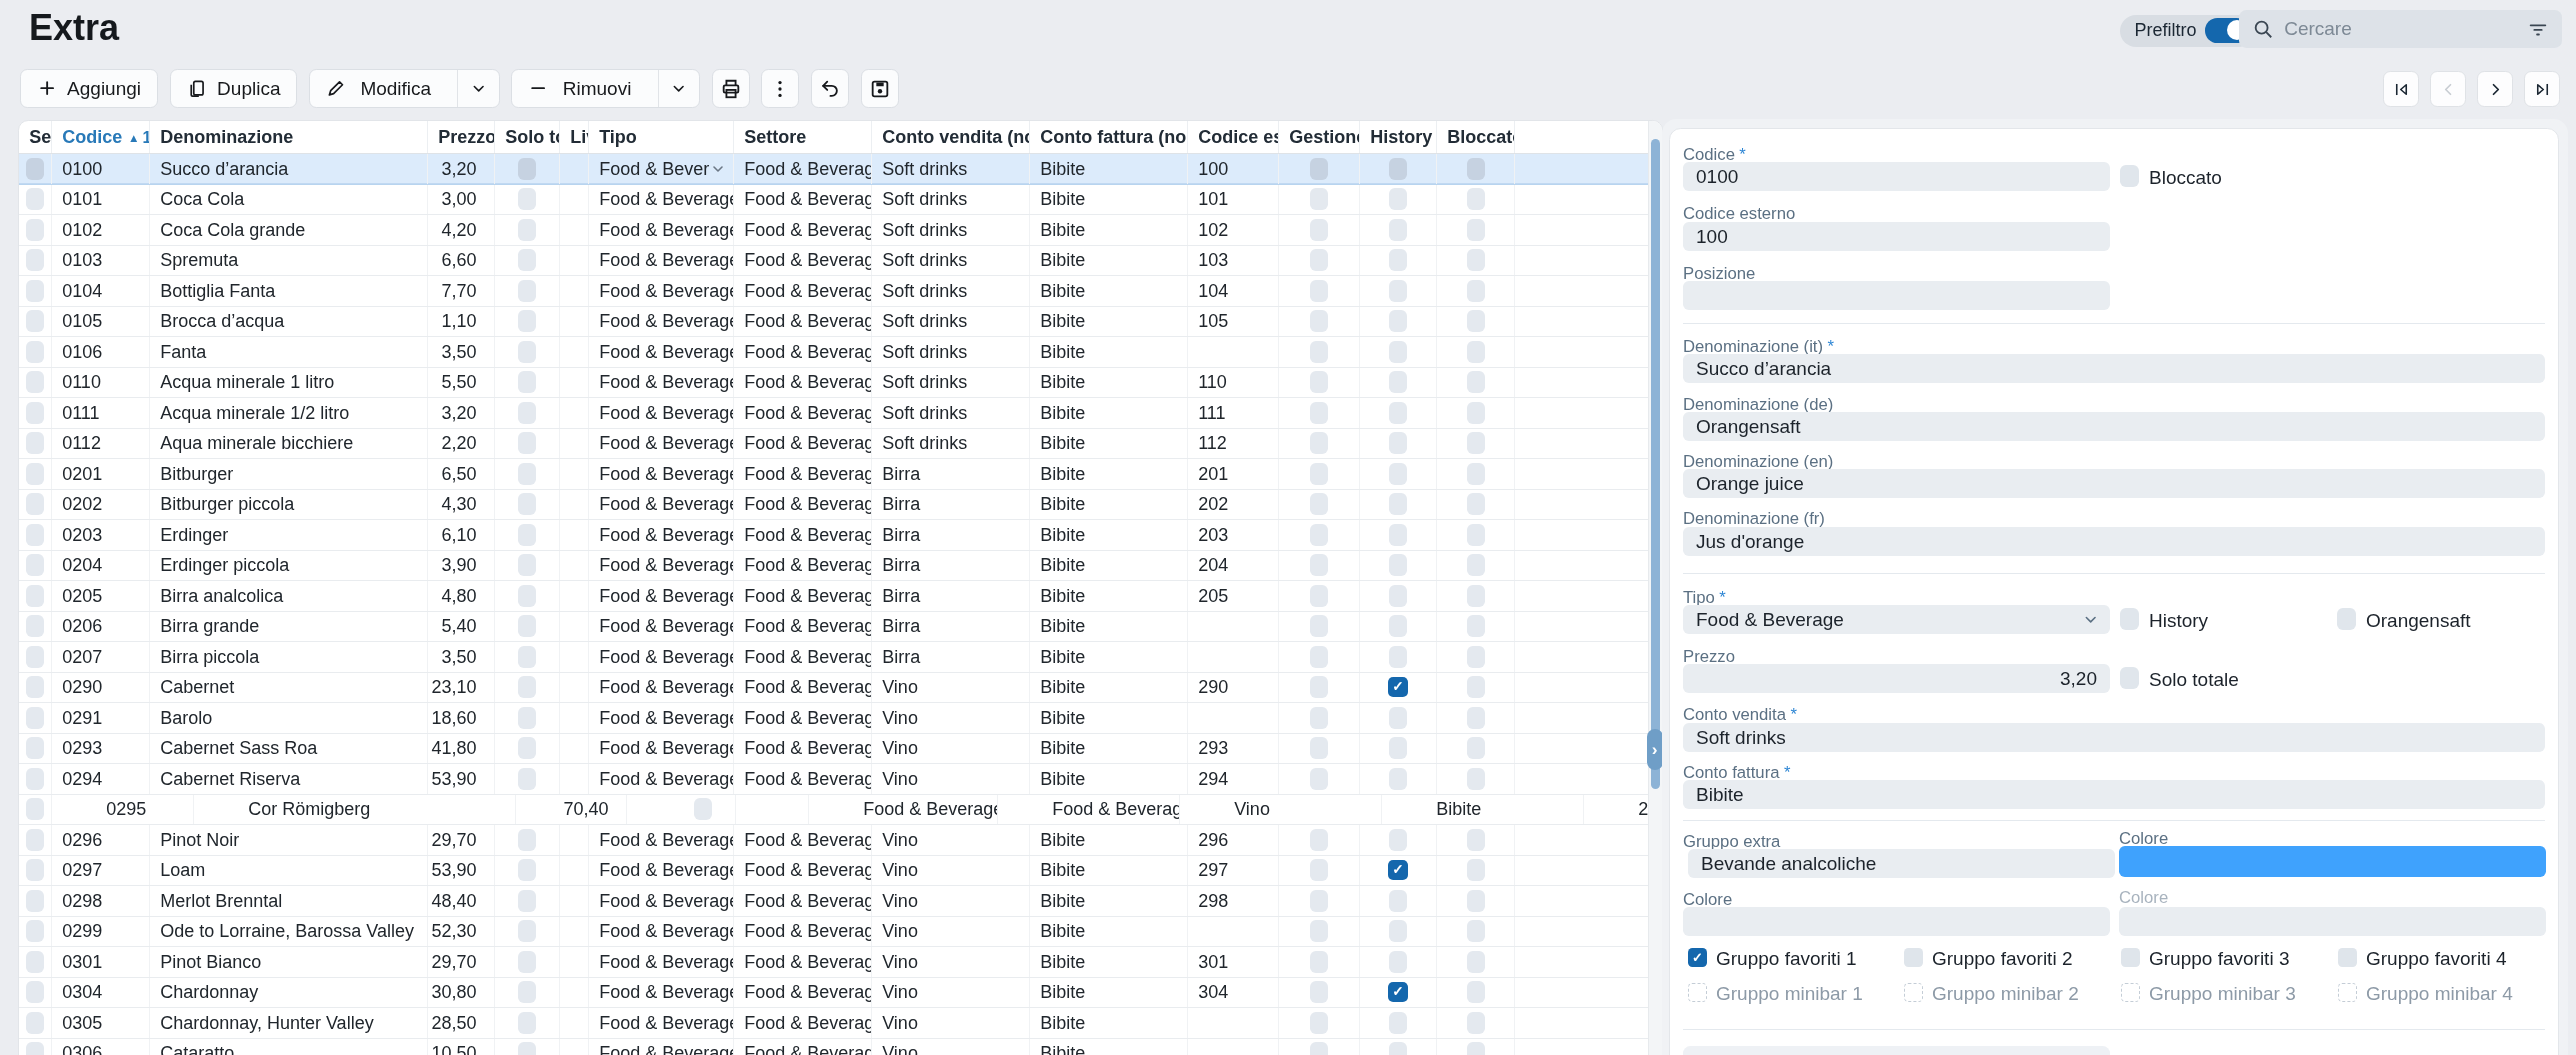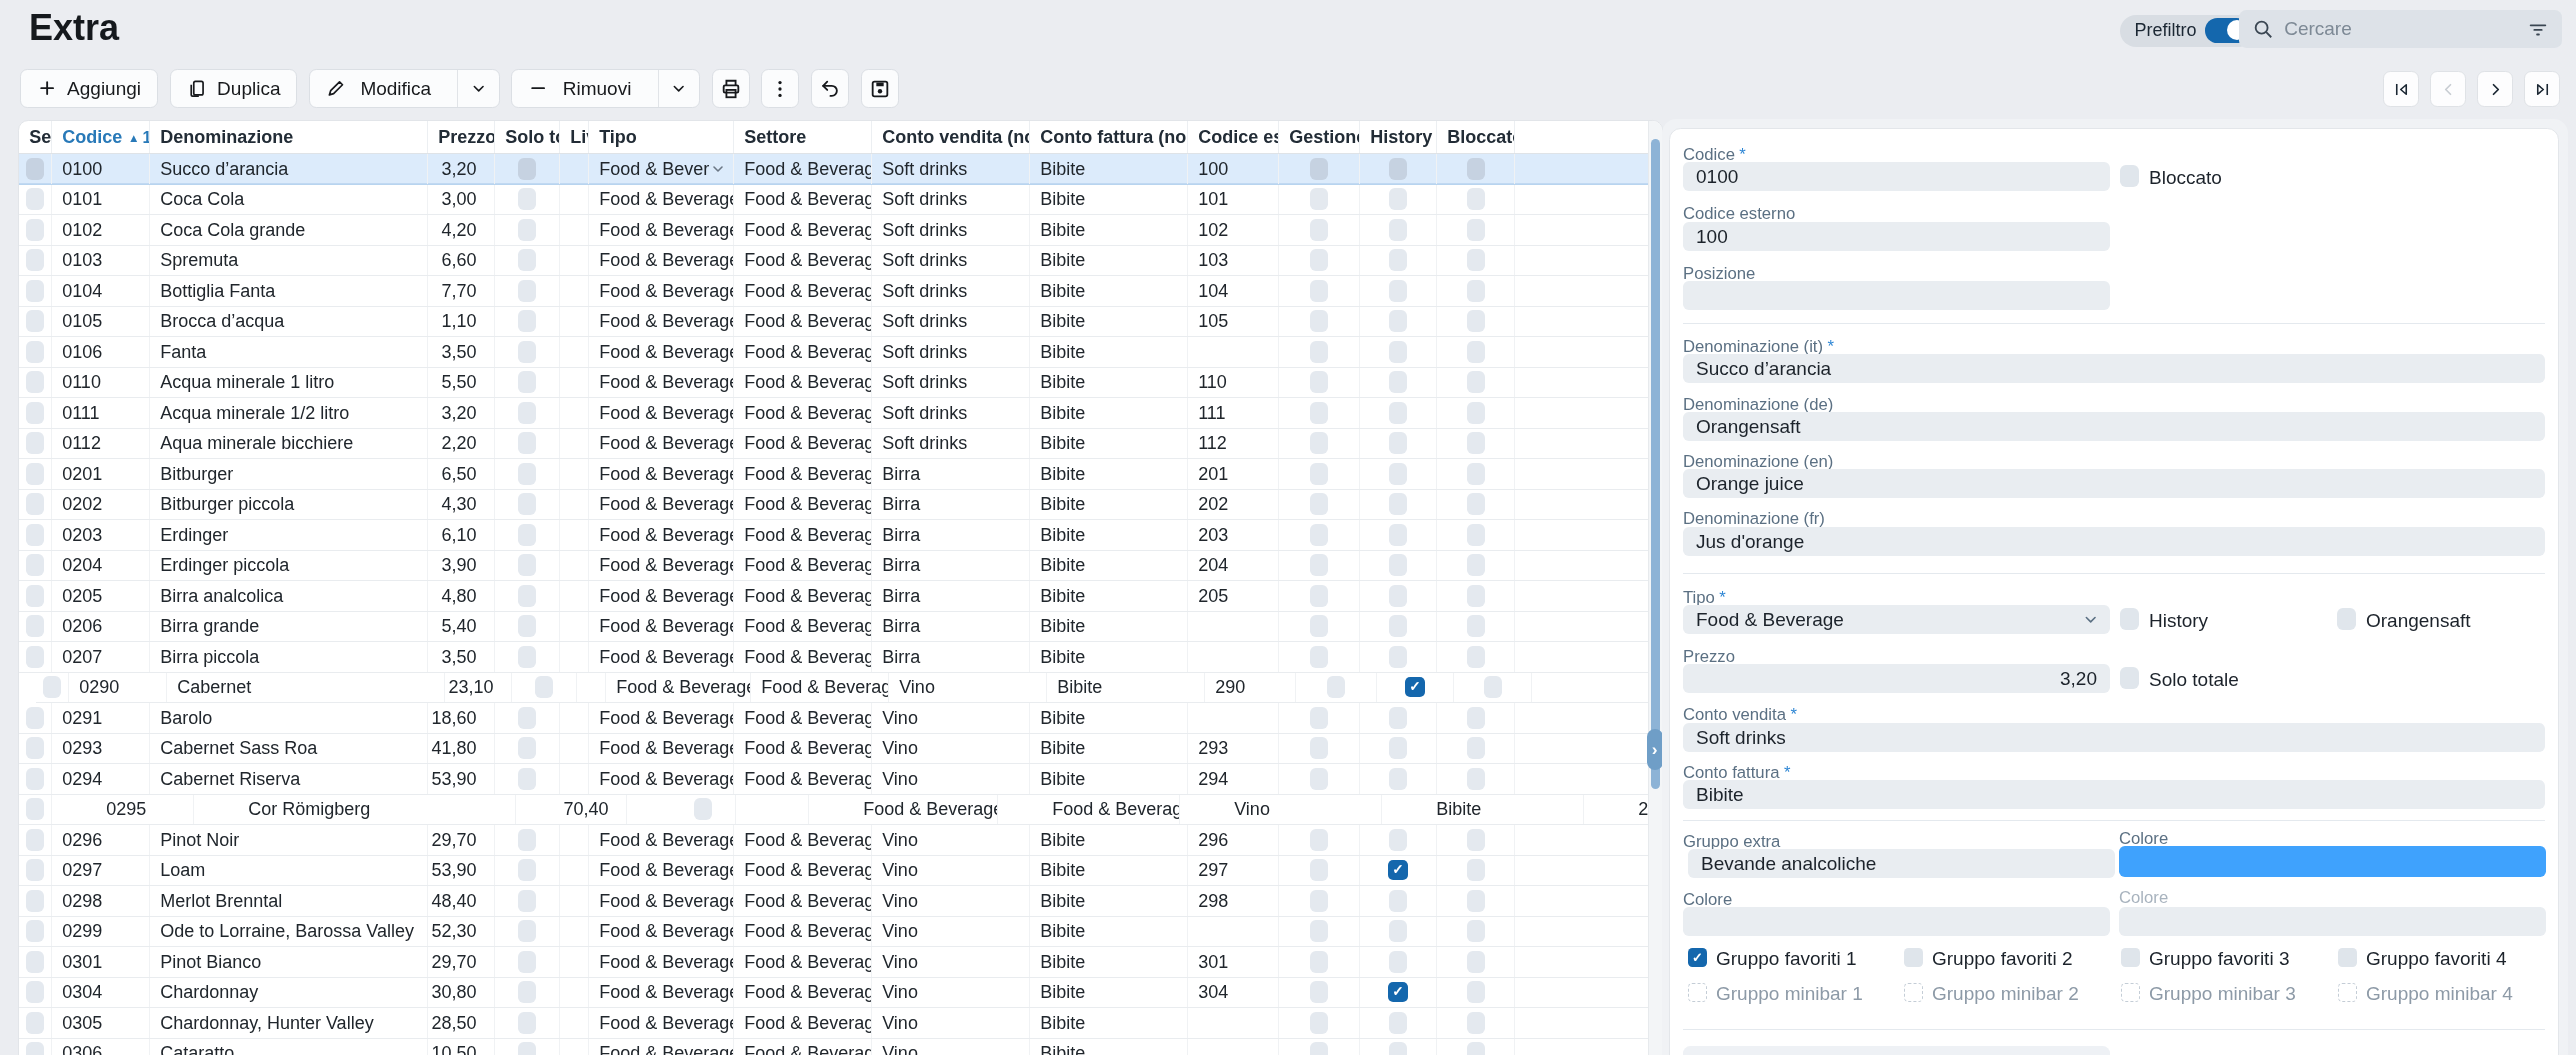--- a/index.html
+++ b/index.html
@@ -761,21 +761,21 @@
           <span class="pill"></span>
         </div>
         <div class="td center">
           <span class="pill"></span>
         </div>
         <div class="td center">
           <span class="pill"></span>
         </div>
         <div class="td" style="border-right: none;"></div>
       </div>
-      <div class="trow" style="grid-template-columns: 33px 98px 278px 67px 65px 29px 145px 138px 158px 158px 91px 81px 77px 78px 1fr; margin-left: 17px;">
+      <div class="trow" style="grid-template-columns: 33px 98px 278px 67px 65px 29px 145px 138px 158px 158px 91px 81px 77px 78px 1fr;">
         <div class="td center">
           <span class="pill"></span>
         </div>
         <div class="td">0290</div>
         <div class="td">Cabernet</div>
         <div class="td right">23,10</div>
         <div class="td center">
           <span class="pill"></span>
         </div>
         <div class="td"></div>

